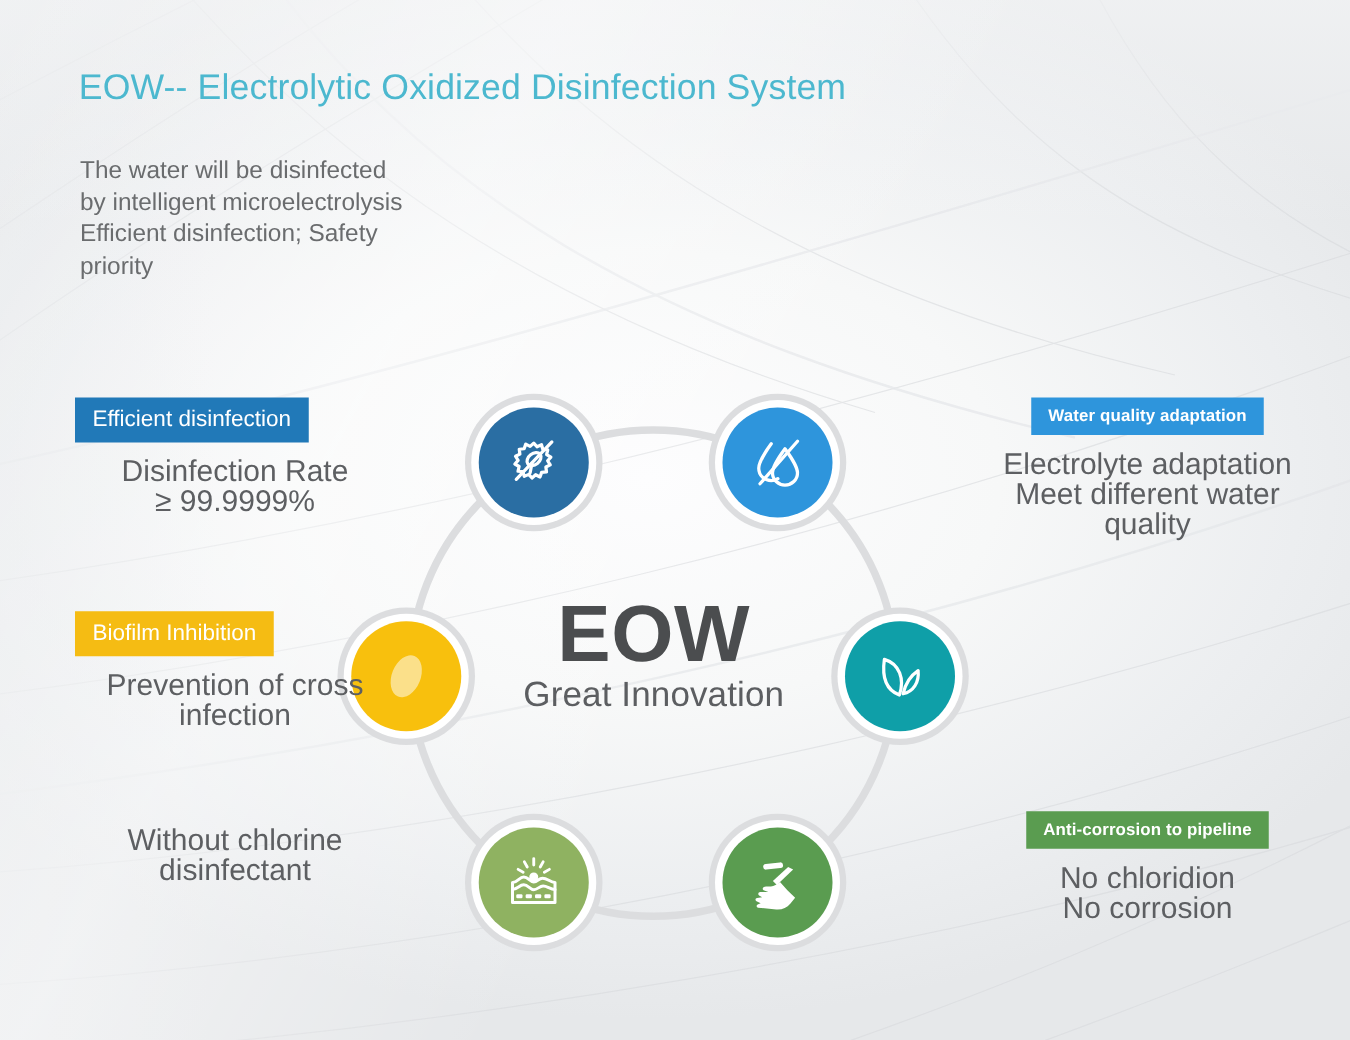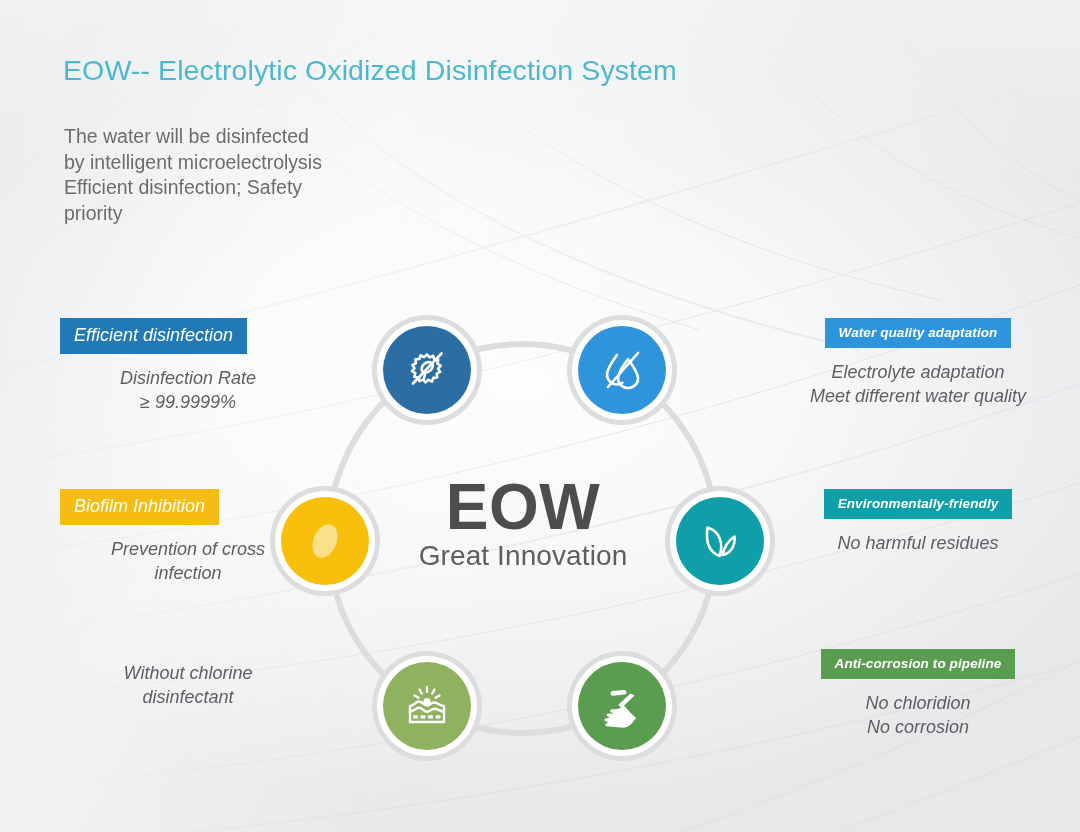--- a/index.html
+++ b/index.html
@@ -138,38 +138,38 @@
 
   
   #node-0 { left: 104px; top:  0px; }   
   #node-1 { left: 299px; top:  0px; }   
   #node-2 { left: 397px; top: 171px; }  
   #node-3 { left: 299px; top: 336px; }  
   #node-4 { left: 104px; top: 336px; }  
   #node-5 { left:   2px; top: 171px; }  
 
   
-  .block { position: absolute; font-style: italic; }
+  .block { position: absolute; }
   .block.left  { left: 60px;  width: 256px; }
   .block.right { left: 790px; width: 256px; }
 
   .badge {
     display: inline-block;
     color: #ffffff;
     padding: 7px 14px 8px;
     white-space: nowrap;
   }
   .badge.big   { font-size: 18px; }
   .badge.small { font-size: 13.5px; font-weight: bold; letter-spacing: .1px; }
   .badge.smallplain { font-size: 14px; letter-spacing: .1px; }
 
   .block-body {
     margin-top: 12px;
     color: #5d5f62;
-    font-size: 18px;
+    font-size: 24px;
     line-height: 24px;
     text-align: center;
     white-space: pre-line;
   }
   .block.left  .badge-wrap { text-align: left; }
   .block.right .badge-wrap { text-align: center; }
 
   #block-0 { top: 318px; }
   #block-1 { top: 489px; }
   #block-2 { top: 649px; }
@@ -341,26 +341,20 @@
   </div>
 
   <div class="block right" id="block-3">
     <div class="badge-wrap">
       <span class="badge small" style="background:#2e95dc">Water quality adaptation</span>
     </div>
     <div class="block-body">Electrolyte adaptation
 Meet different water quality</div>
   </div>
 
-  <div class="block right" id="block-4">
-    <div class="badge-wrap">
-      <span class="badge small" style="background:#0f9fa8">Environmentally-friendly</span>
-    </div>
-    <div class="block-body">No harmful residues</div>
-  </div>
 
   <div class="block right" id="block-5">
     <div class="badge-wrap">
       <span class="badge small" style="background:#5a9c50">Anti-corrosion to pipeline</span>
     </div>
     <div class="block-body">No chloridion
 No corrosion</div>
   </div>
 
 </div>

